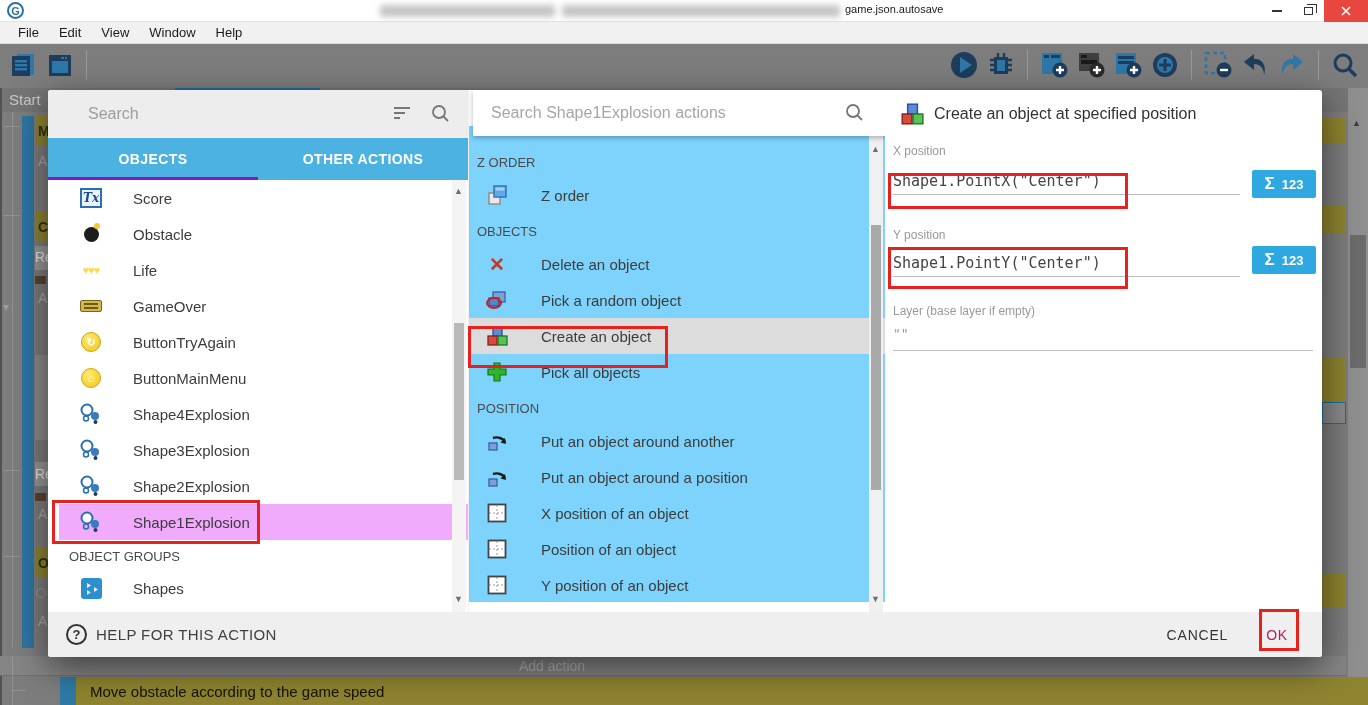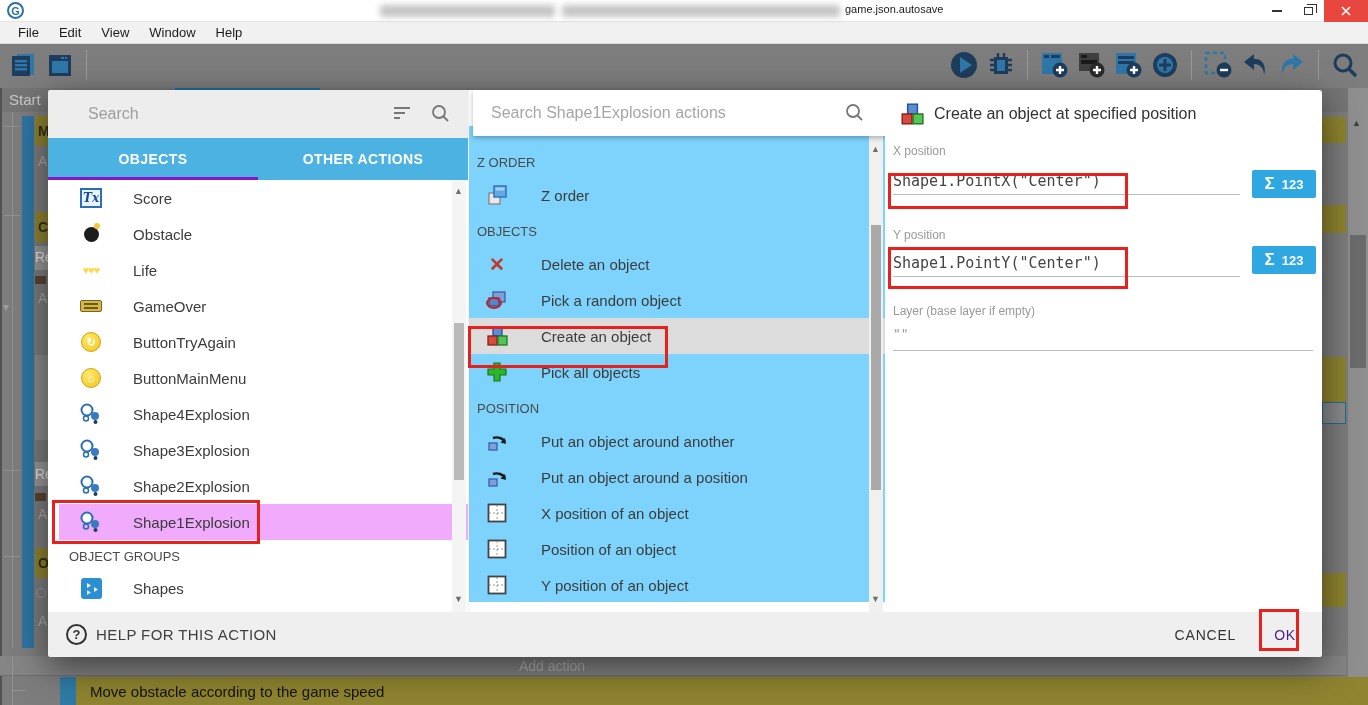--- a/index.html
+++ b/index.html
@@ -101,21 +101,21 @@
   .sigma-btn .sg { font-size:17px; font-weight:bold; }
   .sigma-btn .num { font-size:13px; font-weight:bold; }
 
   
   .dlg-footer { position:absolute; left:0; top:522px; width:1274px; height:45px; background:#efefef; border-radius:0 0 3px 3px; display:flex; align-items:center; }
   .help-btn { display:flex; align-items:center; gap:9px; margin-left:18px; cursor:pointer; }
   .help-circle { width:21px; height:21px; border:2.5px solid #333; border-radius:50%; display:flex; align-items:center; justify-content:center; font-size:13px; font-weight:bold; color:#333; }
   .help-txt { font-size:15px; color:#3f3f3f; letter-spacing:.4px; }
   .footer-right { position:absolute; right:26px; display:flex; align-items:center; gap:38px; }
   .cancel-btn { font-size:14px; color:#333; letter-spacing:.8px; cursor:pointer; }
-  .ok-btn { font-size:14px; color:#4c1d95; letter-spacing:.8px; cursor:pointer; margin-right:0; }
+  .ok-btn { font-size:14px; color:#be185d; letter-spacing:.8px; cursor:pointer; margin-right:8px; }
 
   
   .redbox { position:absolute; border:3px solid #e8211d; z-index:20; pointer-events:none; }
 
   
   .i-tx { width:22px; height:20px; background:#eaf3fc; border:2px solid #2b6fb3; color:#17489c; font:italic bold 12px "DejaVu Serif", serif; display:flex; align-items:center; justify-content:center; }
   .i-bomb { width:15px; height:15px; background:#1c1c1c; border-radius:50%; position:relative; }
   .i-bomb::after { content:""; position:absolute; right:-1px; top:-4px; width:6px; height:6px; background:#f5c83a; border-radius:50%; }
   .i-hearts { color:#ffd84d; font-size:11px; letter-spacing:-1px; }
   .i-gameover { width:22px; height:12px; background:#d4b64e; border:1px solid #7a6420; border-radius:2px; display:flex; flex-direction:column; justify-content:center; gap:2px; padding:0 3px; }

